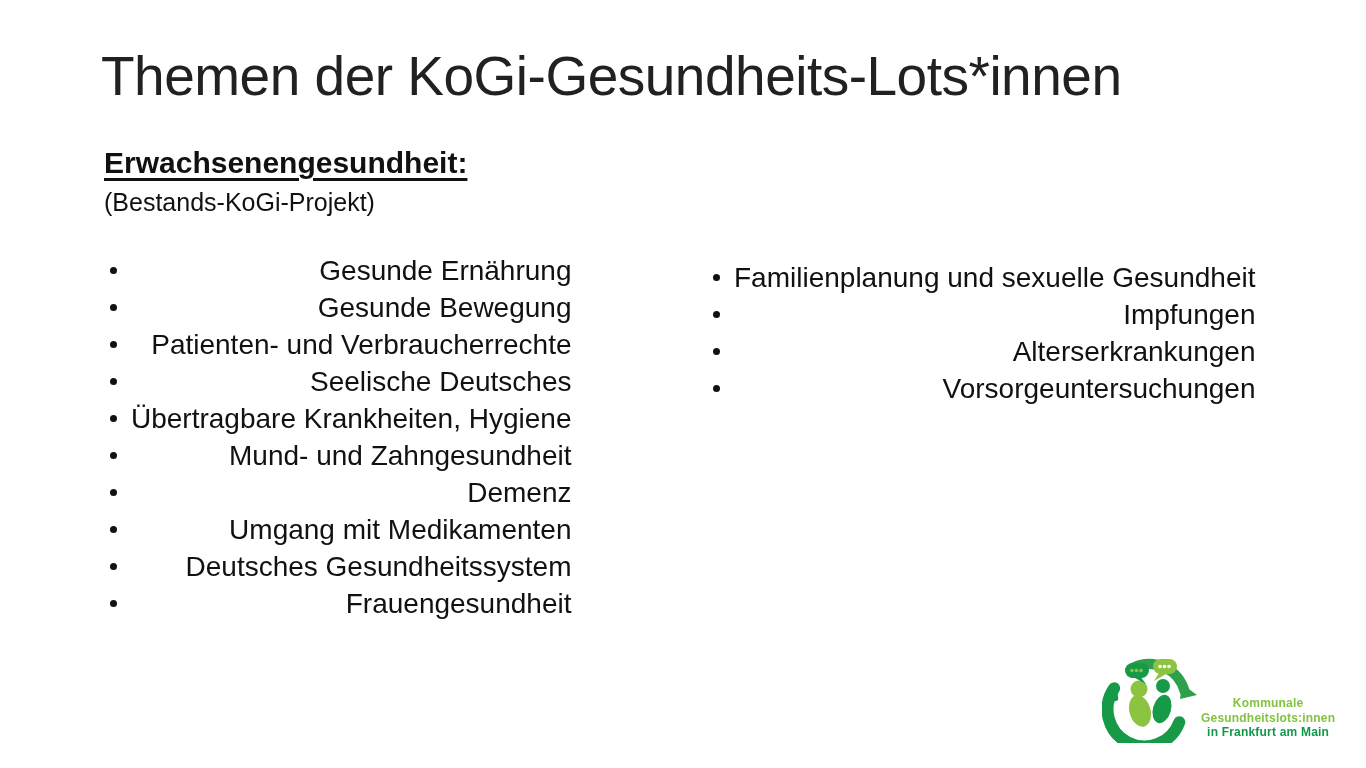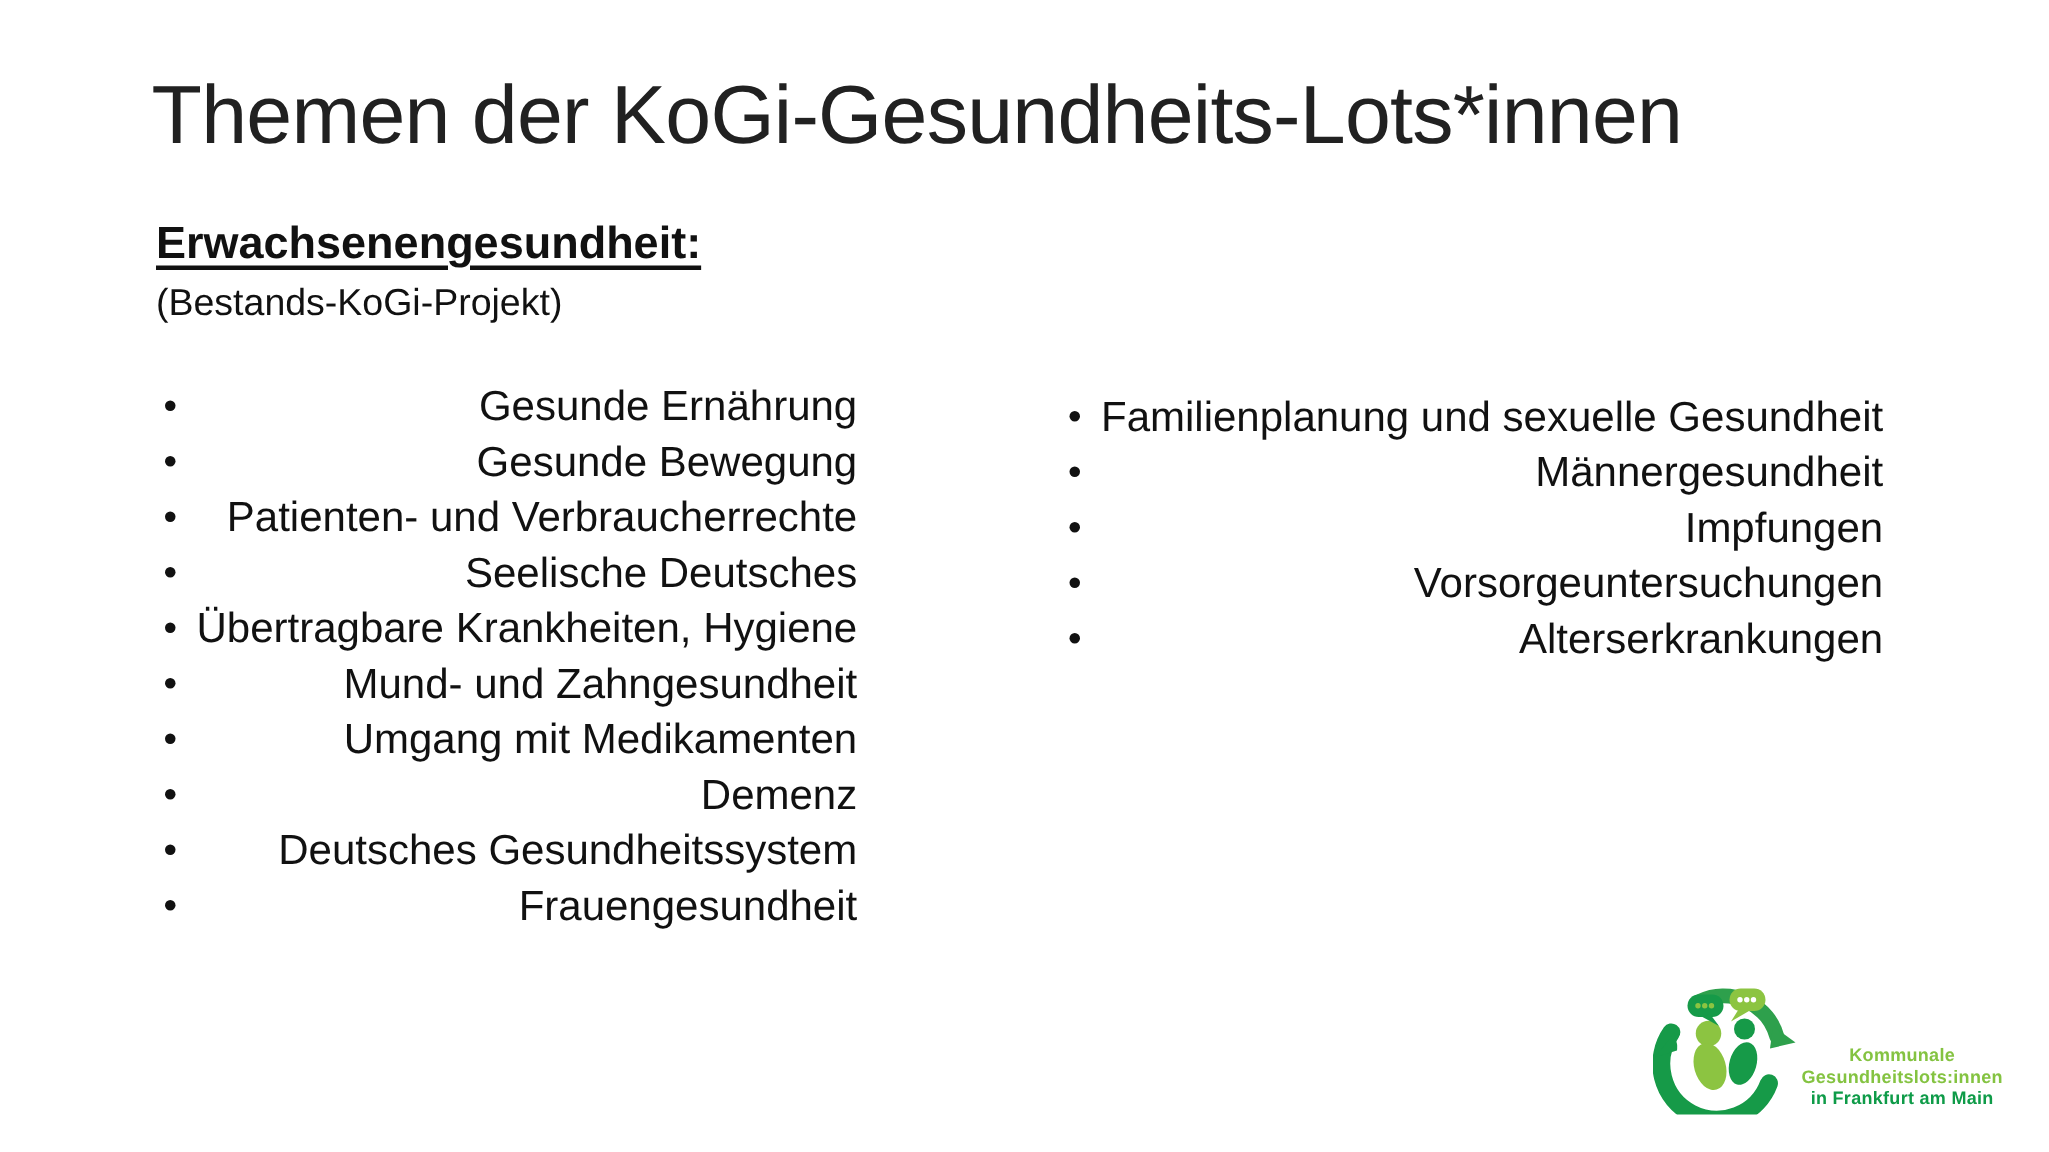--- a/index.html
+++ b/index.html
@@ -113,32 +113,31 @@
     <p class="section-subheading">(Bestands-KoGi-Projekt)</p>
   </div>
 
   <ul class="bullets bullets-left">
       <li><span class="dot"></span><span>Gesunde Ernährung</span></li>
       <li><span class="dot"></span><span>Gesunde Bewegung</span></li>
       <li><span class="dot"></span><span>Patienten- und Verbraucherrechte</span></li>
       <li><span class="dot"></span><span>Seelische Deutsches</span></li>
       <li><span class="dot"></span><span>Übertragbare Krankheiten, Hygiene</span></li>
       <li><span class="dot"></span><span>Mund- und Zahngesundheit</span></li>
+      <li><span class="dot"></span><span>Demenz</span></li>
       <li><span class="dot"></span><span>Umgang mit Medikamenten</span></li>
-      <li><span class="dot"></span><span>Demenz</span></li>
       <li><span class="dot"></span><span>Deutsches Gesundheitssystem</span></li>
       <li><span class="dot"></span><span>Frauengesundheit</span></li>
     </ul>
 
   <ul class="bullets bullets-right">
       <li><span class="dot"></span><span>Familienplanung und sexuelle Gesundheit</span></li>
-      <li><span class="dot"></span><span>Männergesundheit</span></li>
       <li><span class="dot"></span><span>Impfungen</span></li>
+      <li><span class="dot"></span><span>Alterserkrankungen</span></li>
       <li><span class="dot"></span><span>Vorsorgeuntersuchungen</span></li>
-      <li><span class="dot"></span><span>Alterserkrankungen</span></li>
     </ul>
 
   <div class="logo">
     <svg class="logo-icon" viewBox="0 0 96 90" xmlns="http://www.w3.org/2000/svg" aria-hidden="true">
 
       <path d="M12.2 35.3 A37 37 0 1 0 77.3 69.2" fill="none" stroke="#169a48" stroke-width="12" stroke-linecap="round"></path>
       <path d="M1 52 Q9 43 14 35 L17 47 Z" fill="#169a48"></path>
 
       <path d="M31.4 14.5 A37 37 0 0 1 82.7 38.4" fill="none" stroke="#2ea04c" stroke-width="10" stroke-linecap="round"></path>
       <path d="M80 31 L95 42 L78 46 Z" fill="#2ea04c"></path>

